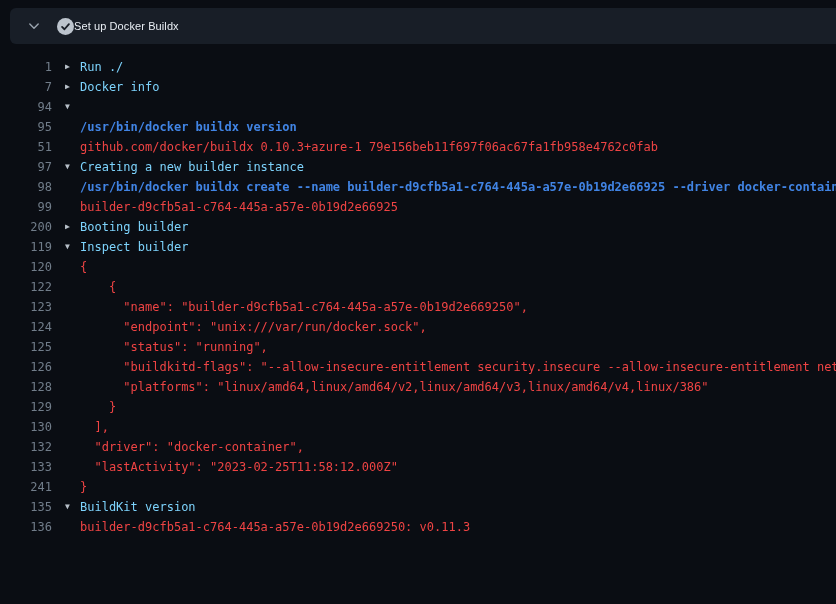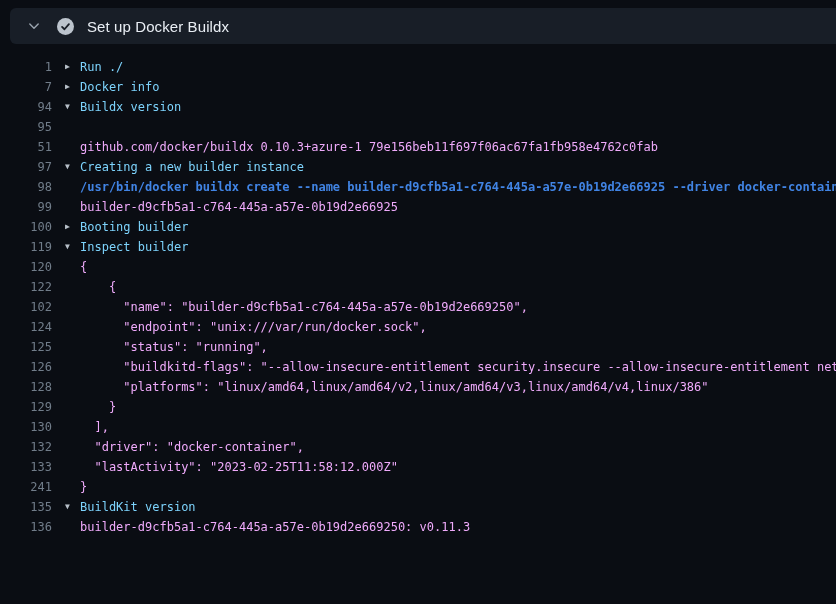--- a/index.html
+++ b/index.html
@@ -37,23 +37,22 @@
     height: 17px;
     border-radius: 50%;
     background: #bcc4cd;
     margin-left: 15px;
     flex: 0 0 auto;
     display: flex;
     align-items: center;
     justify-content: center;
   }
   .step-title {
-    margin-left: 13px;
     color: #e9eef4;
-    font-size: 15px;
+    font-size: 11px;
     font-weight: 400;
     letter-spacing: 0.1px;
     white-space: nowrap;
   }
   .log {
     padding-top: 13px;
     font-family: "DejaVu Sans Mono", "Liberation Mono", monospace;
     font-size: 12px;
     line-height: 20px;
   }
@@ -78,21 +77,21 @@
     font-size: 8px;
     line-height: 20px;
     text-align: left;
   }
   .txt {
     white-space: pre;
     flex: 0 0 auto;
   }
   .txt.group   { color: #7dd3fc; }
   .txt.command { color: #4184e4; font-weight: bold; }
-  .txt.output  { color: #f0abfc; }
+  .txt.output  { color: #ef4444; }
 </style>
 </head>
 <body>
 
 <div class="step-header">
   <span class="chev">
     <svg width="14" height="14" viewBox="0 0 16 16">
       <path d="M3.2 5.8 L8 10.6 L12.8 5.8" fill="none" stroke="#9aa4af" stroke-width="1.6" stroke-linecap="round" stroke-linejoin="round"></path>
     </svg>
   </span>
@@ -111,25 +110,25 @@
       <span class="txt group">Run ./</span>
     </div>
     <div class="line">
       <span class="ln">7</span>
       <span class="arrow">▶</span>
       <span class="txt group">Docker info</span>
     </div>
     <div class="line">
       <span class="ln">94</span>
       <span class="arrow">▼</span>
-      <span class="txt group">Buildx version</span>
     </div>
     <div class="line">
       <span class="ln">95</span>
       <span class="arrow"></span>
+      <span class="txt command">/usr/bin/docker buildx version</span>
     </div>
     <div class="line">
       <span class="ln">51</span>
       <span class="arrow"></span>
       <span class="txt output">github.com/docker/buildx 0.10.3+azure-1 79e156beb11f697f06ac67fa1fb958e4762c0fab</span>
     </div>
     <div class="line">
       <span class="ln">97</span>
       <span class="arrow">▼</span>
       <span class="txt group">Creating a new builder instance</span>
@@ -138,41 +137,41 @@
       <span class="ln">98</span>
       <span class="arrow"></span>
       <span class="txt command">/usr/bin/docker buildx create --name builder-d9cfb5a1-c764-445a-a57e-0b19d2e66925 --driver docker-container</span>
     </div>
     <div class="line">
       <span class="ln">99</span>
       <span class="arrow"></span>
       <span class="txt output">builder-d9cfb5a1-c764-445a-a57e-0b19d2e66925</span>
     </div>
     <div class="line">
-      <span class="ln">100</span>
+      <span class="ln">200</span>
       <span class="arrow">▶</span>
       <span class="txt group">Booting builder</span>
     </div>
     <div class="line">
       <span class="ln">119</span>
       <span class="arrow">▼</span>
       <span class="txt group">Inspect builder</span>
     </div>
     <div class="line">
       <span class="ln">120</span>
       <span class="arrow"></span>
       <span class="txt output">{</span>
     </div>
     <div class="line">
       <span class="ln">122</span>
       <span class="arrow"></span>
       <span class="txt output">    {</span>
     </div>
     <div class="line">
-      <span class="ln">102</span>
+      <span class="ln">123</span>
       <span class="arrow"></span>
       <span class="txt output">      "name": "builder-d9cfb5a1-c764-445a-a57e-0b19d2e669250",</span>
     </div>
     <div class="line">
       <span class="ln">124</span>
       <span class="arrow"></span>
       <span class="txt output">      "endpoint": "unix:///var/run/docker.sock",</span>
     </div>
     <div class="line">
       <span class="ln">125</span>

